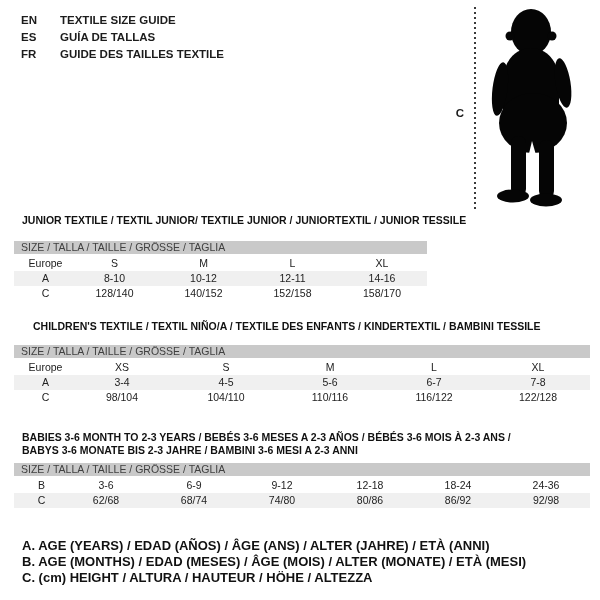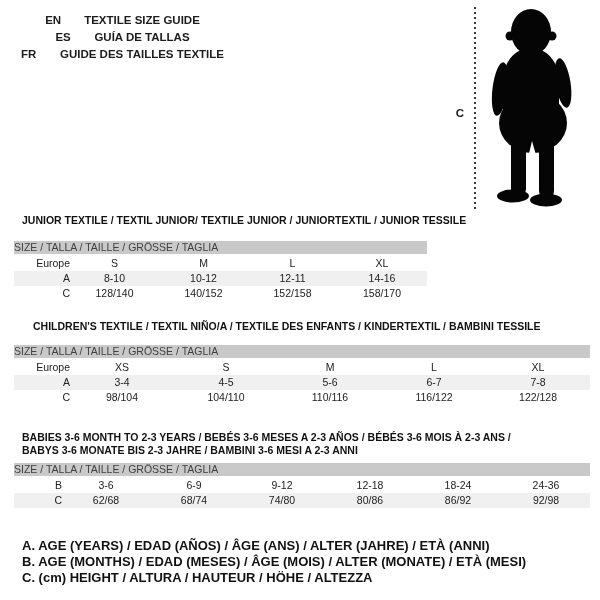--- a/index.html
+++ b/index.html
@@ -6,21 +6,21 @@
   html,body { background:#ffffff; }
   body {
     width:600px; height:600px;
     font-family:"Liberation Sans", sans-serif;
     color:#1c1c1c;
   }
   .page { position:relative; width:600px; height:600px; overflow:hidden; background:#fff; }
 
   
   .langs { position:absolute; top:12px; left:21px; }
-  .lang-row { display:flex; height:17px; line-height:17px; font-size:11.5px; font-weight:bold;justify-content:center; }
+  .lang-row { display:flex; height:17px; line-height:17px; font-size:11.5px; font-weight:bold; }
   .lang-code { width:39px; }
 
   
   .fig-line {
     position:absolute; left:474px; top:7px; width:2px; height:203px;
     background:repeating-linear-gradient(to bottom, #3a3a3a 0 2px, transparent 2px 5px);
   }
   .fig-c { position:absolute; left:453px; top:107px; width:14px; font-size:11.5px; font-weight:bold; text-align:center; }
   .baby { position:absolute; left:480px; top:4px; width:115px; height:208px; }
 
@@ -29,23 +29,23 @@
   .tbl-title.t1 { top:214px; }
   .tbl-title.t2 { top:320px;margin-left:11px; }
   .tbl-title.t3 { top:431px; width:508px; line-height:13px; }
 
   
   table.size { position:absolute; left:14px; border-collapse:collapse; table-layout:fixed; font-size:10.5px; }
   table.size.w1 { top:241px; width:413px; }
   table.size.w2 { top:345px; width:576px; }
   table.size.w3 { top:463px; width:576px; }
   table.size td { height:15px; padding:0; text-align:center; color:#222; line-height:15px; }
-  table.size td.lbl { text-align:right; padding-left:7px; }
+  table.size td.lbl { text-align:center; padding-left:7px; }
   table.size tr.bar td {
-    background:#c9c9c9; color:#404040; text-align:left; 
+    background:#c9c9c9; color:#404040; text-align:left; padding-left:7px;
     height:13px; line-height:13px; border-bottom:2px solid #fff;
   }
   table.size tr:nth-child(3) td { background:#f0f0f0; }
 
   
   .notes { position:absolute; left:22px; top:538px; font-size:13px; font-weight:bold; line-height:16px; color:#111; }
 </style>
 </head>
 <body>
 

